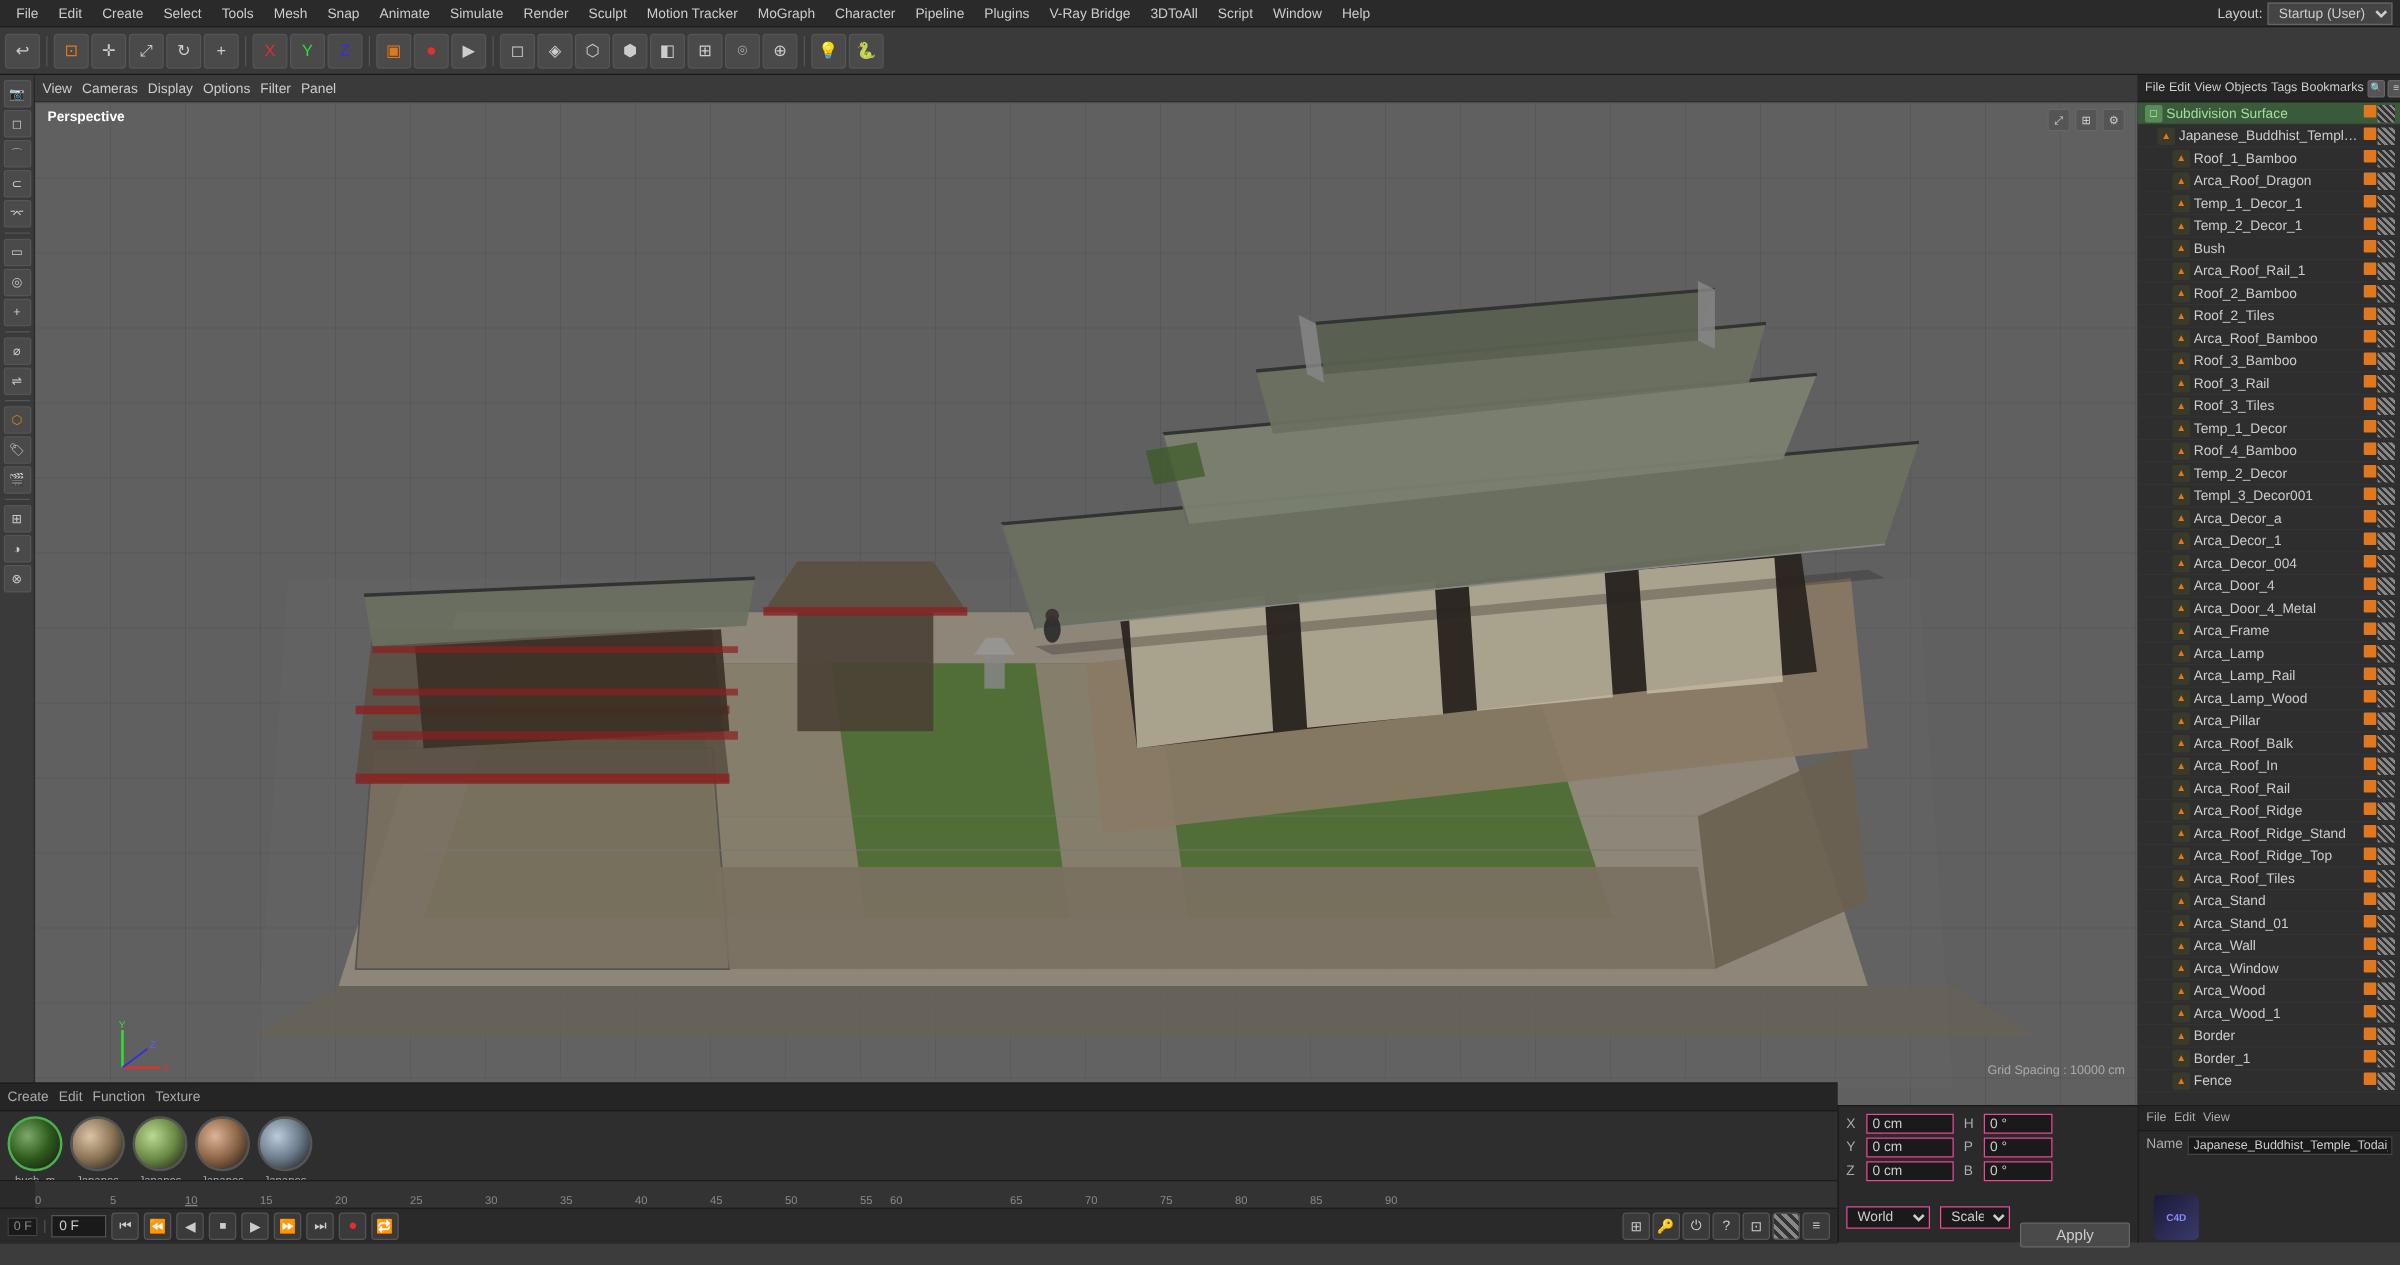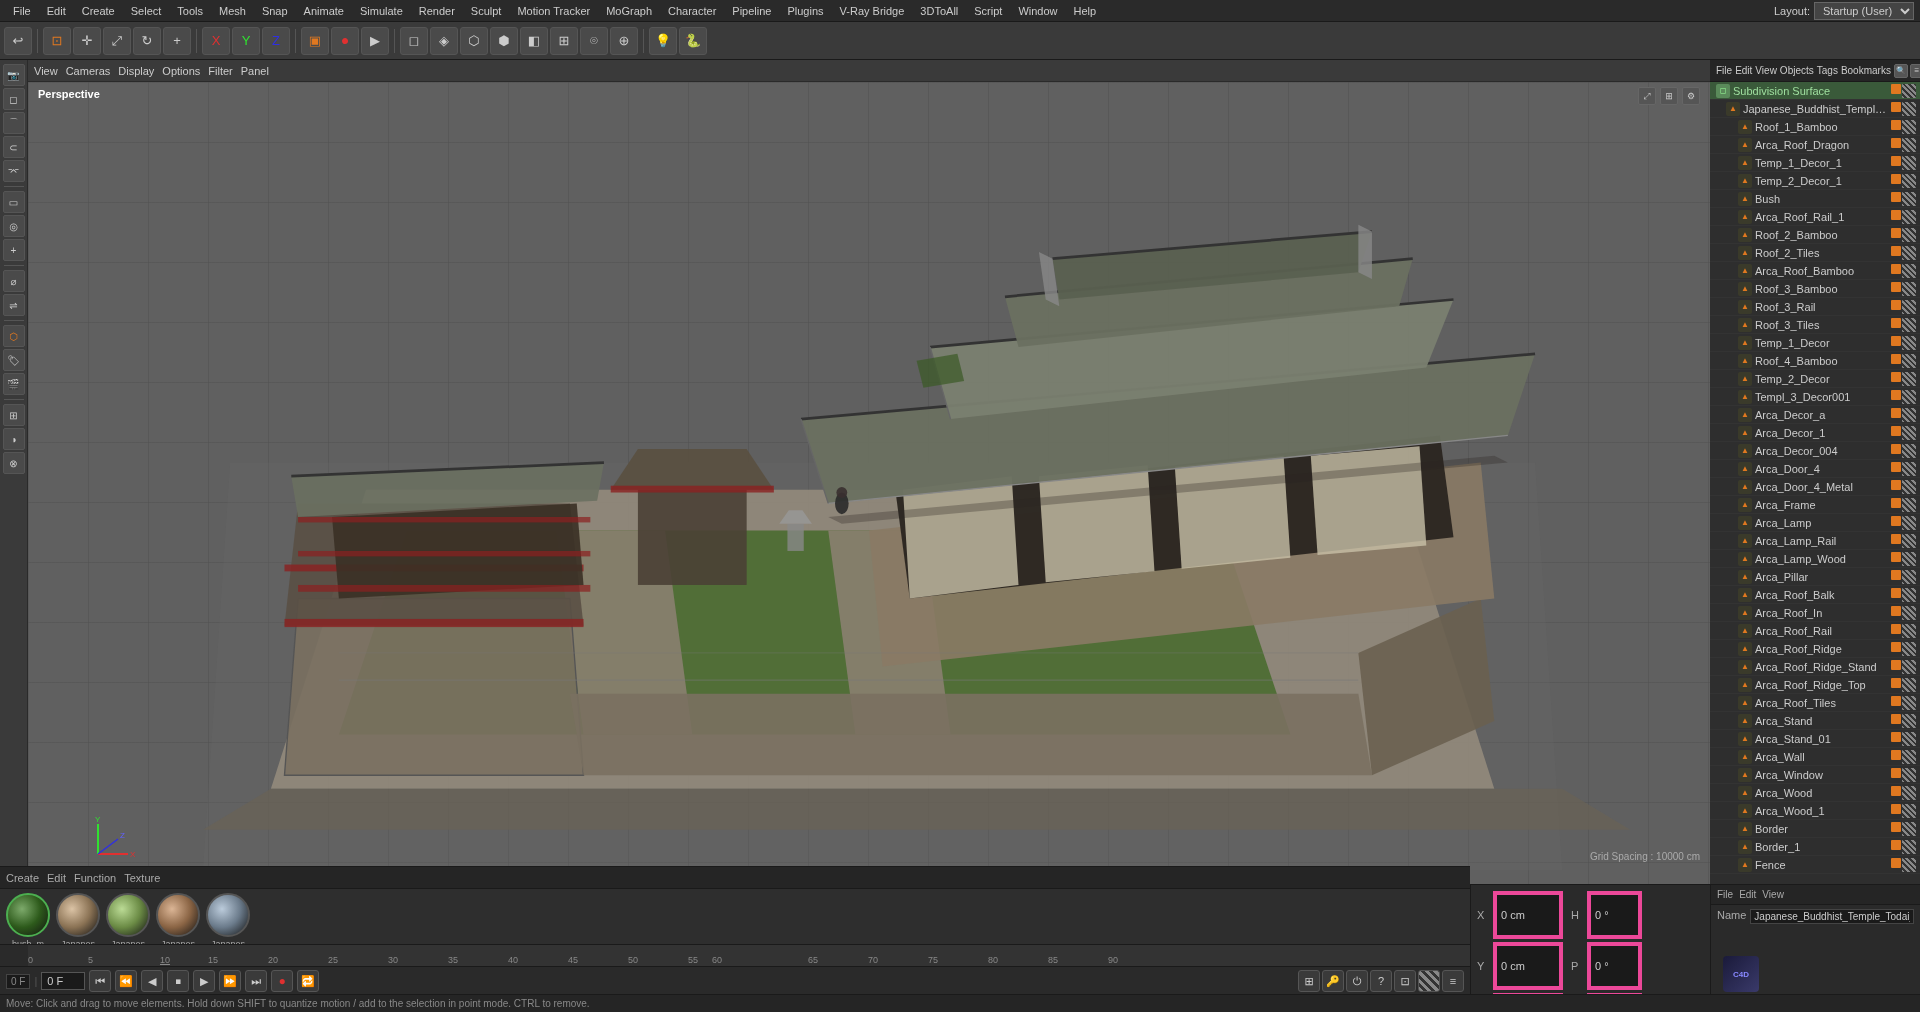--- a/index.html
+++ b/index.html
@@ -306,24 +306,24 @@
       align-items: center;
       gap: 4px;
     }
     .coord-label {
       font-size: 11px;
       color: #aaa;
       width: 12px;
     }
     .coord-field {
       background: #1a1a1a;
-      border: 4px solid #ec4899;
+      border: 1px solid #ec4899;
       color: #ccc;
       font-size: 11px;
-      padding: 14px 4px;
+      padding: 1px 4px;
       width: 70px;
     }
     .coord-sep { color: #666; }
 
     
     .apply-btn {
       background: #4a4a4a;
       border: 1px solid #666;
       color: #ccc;
       font-size: 12px;
@@ -1040,21 +1040,21 @@
       </div>
   </div>
 
   <div id="timeline-section">
     <div id="timeline-bar">
       <div id="tl-playhead"></div>
       <div class="tl-ruler">
 
       <span class="tl-tick" style="left: 0px;">0</span>
           <span class="tl-tick" style="left: 60px;">5</span>
-          <span class="tl-tick" style="left: 132px; text-decoration: underline;">10</span>
+          <span class="tl-tick" style="left: 120px; text-decoration: underline;">10</span>
           <span class="tl-tick" style="left: 180px;">15</span>
           <span class="tl-tick" style="left: 240px;">20</span>
           <span class="tl-tick" style="left: 300px;">25</span>
           <span class="tl-tick" style="left: 360px;">30</span>
           <span class="tl-tick" style="left: 420px;">35</span>
           <span class="tl-tick" style="left: 480px;">40</span>
           <span class="tl-tick" style="left: 540px;">45</span>
           <span class="tl-tick" style="left: 600px;">50</span>
           <span class="tl-tick" style="left: 660px;">55</span>
           <span class="tl-tick" style="left: 684px;">60</span>
@@ -1130,17 +1130,14 @@
     <div style="padding:4px 6px;display:flex;align-items:flex-start;gap:4px;">
       <span style="font-size:11px;color:#aaa;">Name</span>
       <input type="text" style="flex: 1 1 0%; background: rgb(26, 26, 26); border: 1px solid rgb(68, 68, 68); color: rgb(204, 204, 204); font-size: 10px; padding: 1px 3px;" value="Japanese_Buddhist_Temple_Todai_Ji">
     </div>
 
     <div style="position:absolute;bottom:0;left:0;width:60px;height:40px;display:flex;align-items:center;justify-content:center;">
       <div style="width:36px;height:36px;background:linear-gradient(135deg,#1a1a3a,#3a3a6a);border-radius:4px;display:flex;align-items:center;justify-content:center;font-size:8px;color:#88f;font-weight:bold;">C4D</div>
     </div>
   </div>
 
-  <div id="status-bar">
-    <span>Move: Click and drag to move elements. Hold down SHIFT to quantize motion / add to the selection in point mode. CTRL to remove.</span>
-  </div>
 
 </div>
 
 </body></html>

